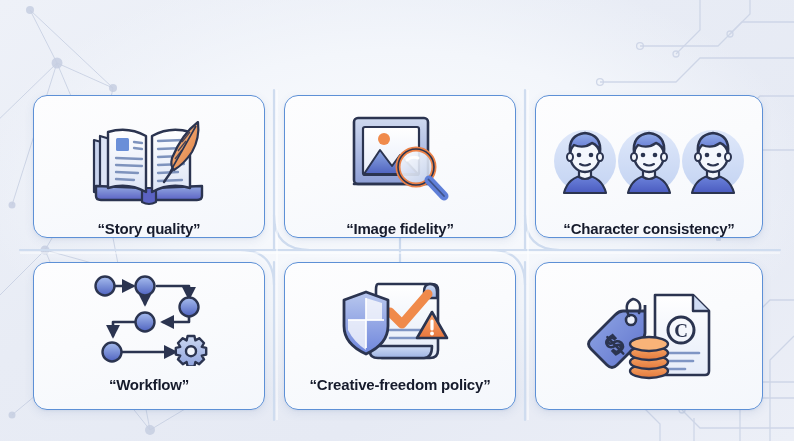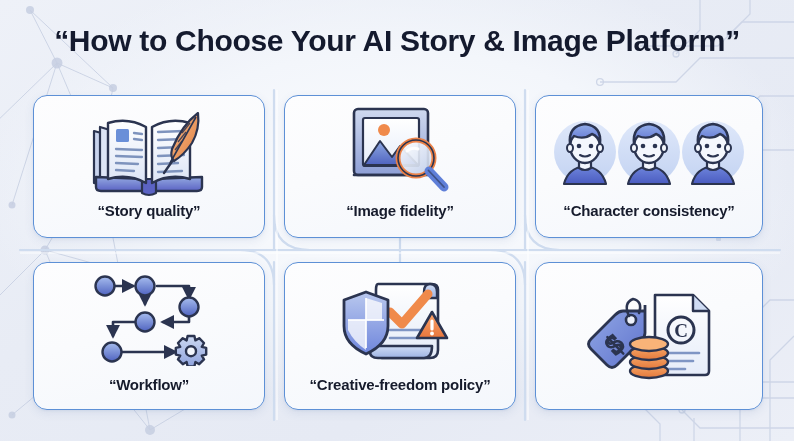--- a/index.html
+++ b/index.html
@@ -40,21 +40,21 @@
   .card .icon-wrap{
     flex:1;display:flex;align-items:center;justify-content:center;width:100%;
   }
   .card .label{
     font-size:15px;font-weight:bold;color:#161b2c;
     white-space:nowrap;letter-spacing:-0.2px;
   }
 
   
   .r1{top:95px;height:143px;}
-  .r1 .label{padding-bottom:18px;}
+  .r1 .label{}
   
   .r2{top:262px;height:148px;}
   .r2 .label{padding-bottom:16px;}
 
   .c1{left:33px;width:232px;}
   .c2{left:284px;width:232px;}
   .c3{left:535px;width:228px;}
 </style>
 </head>
 <body>
@@ -140,21 +140,20 @@
       <path d="M 240 250 Q 274 250 274 285"></path>
       <path d="M 490 250 Q 525 250 525 285"></path>
     </g>
     <g stroke="#ffffff" stroke-width="1.1" fill="none" opacity=".9">
       <path d="M 20 253 L 780 253"></path>
       <path d="M 277 90 L 277 420"></path>
       <path d="M 528 90 L 528 420"></path>
     </g>
   </svg>
 
-  <div class="title">“How to Choose Your AI Story &amp; Image Platform”</div>
 
   <div class="card r1 c1">
     <div class="icon-wrap">
       <svg width="126" height="96" viewBox="0 0 126 96">
         <defs>
           <linearGradient id="bkCover" x1="0" y1="0" x2="0" y2="1">
             <stop offset="0" stop-color="#93a8e0"></stop>
               <stop offset="1" stop-color="#5b63c4"></stop>
           </linearGradient>
           <linearGradient id="bkPage" x1="0" y1="0" x2="0" y2="1">

